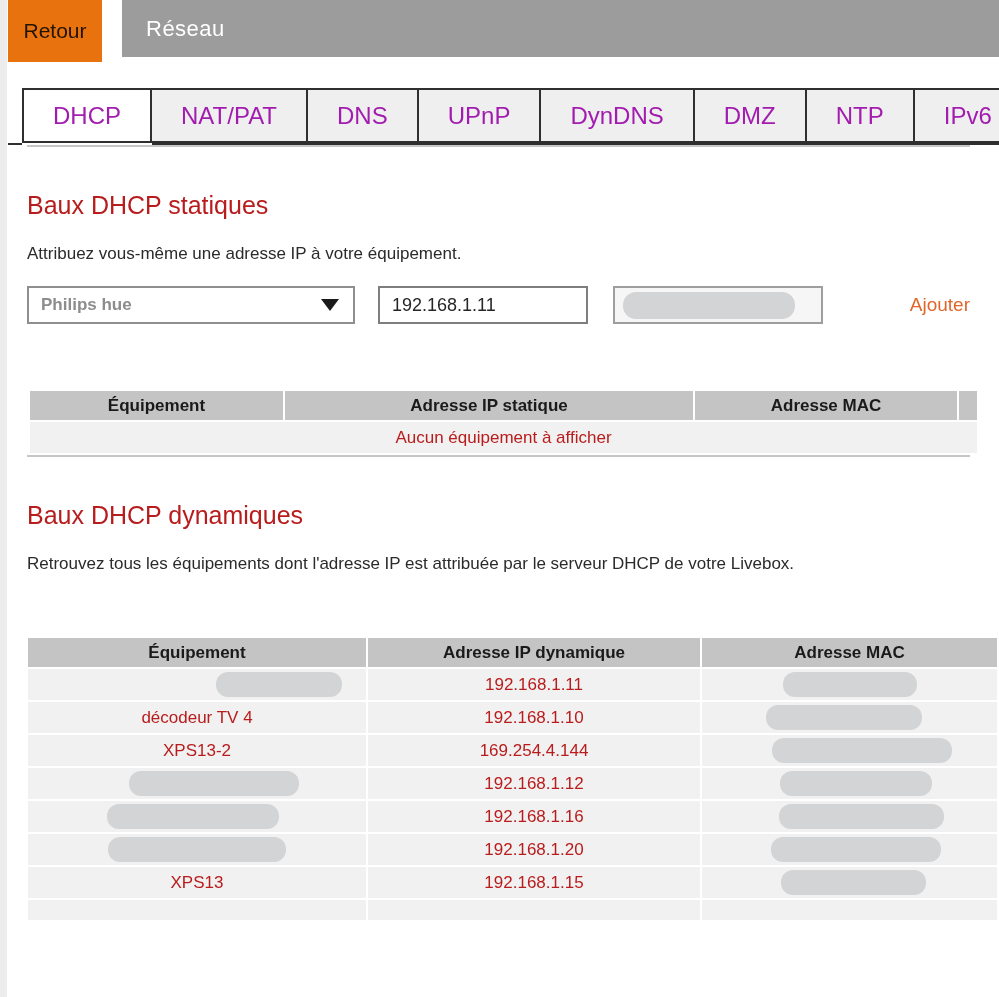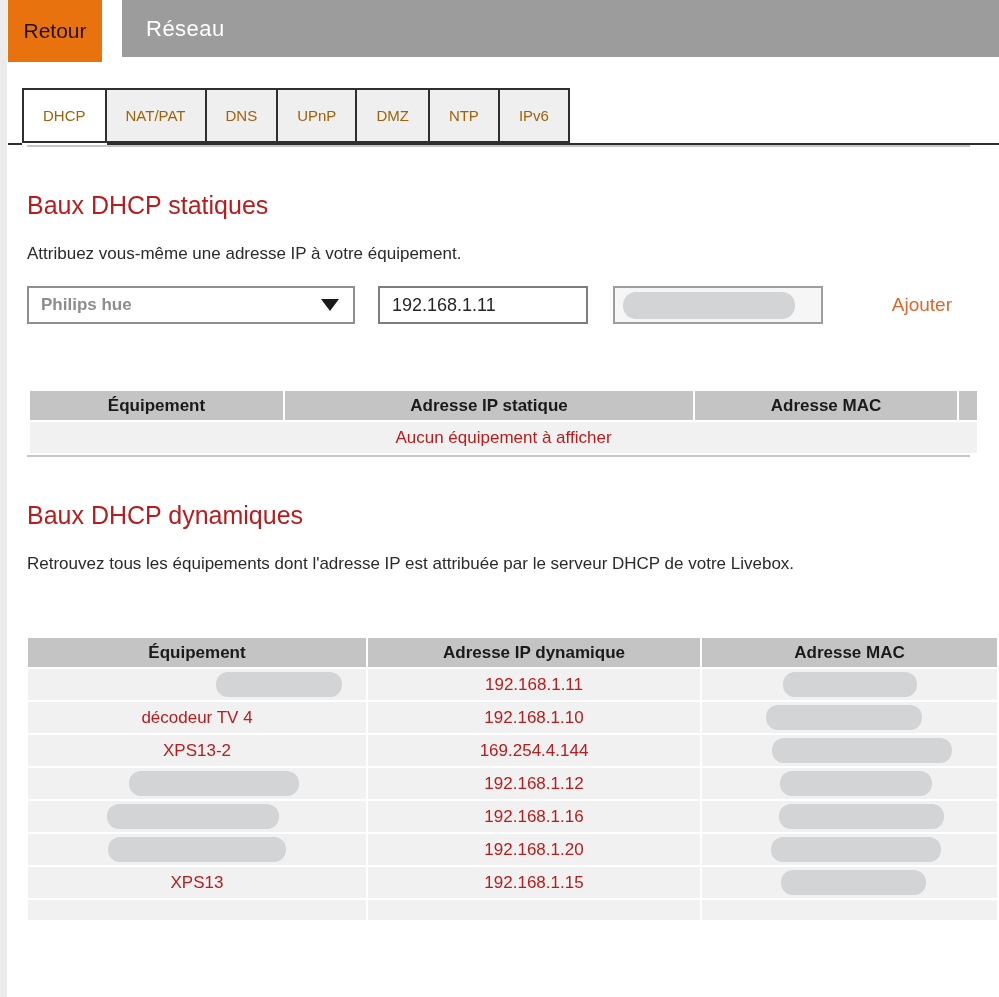--- a/index.html
+++ b/index.html
@@ -38,22 +38,22 @@
     margin-top: 26px;
     display: flex; align-items: stretch;
     height: 57px;
     border-bottom: 2px solid #2f2f2f;
     padding-left: 14px;
   }
   .tab {
     background: #efefef;
     border: 2px solid #2f2f2f;
     height: 55px; line-height: 51px;
-    padding: 0 19px;
-    font-size: 15px; color: #a16207;
+    padding: 0 29px;
+    font-size: 24px; color: #a21caf;
     cursor: pointer; text-align: center;
   }
   .tab + .tab { margin-left: -2px; }
   .tab.active {
     background: #ffffff;
     box-shadow: 0 2px 0 0 #ffffff;
     position: relative; z-index: 1;
   }
 
   .content { margin: 0 29px 0 19px; }
@@ -90,21 +90,21 @@
     border: 2px solid #7e7e7e; background: #ffffff;
     font-family: inherit; font-size: 18px; color: #262626;
     padding: 0 12px;
   }
   .mac-input {
     width: 210px; height: 38px; margin-left: 25px;
     border: 2px solid #9e9e9e; background: #f6f6f6;
     display: flex; align-items: center; padding: 0 8px;
   }
   .add-link {
-    margin-left: auto; margin-right: 18px;
+    margin-left: auto; 
     color: #e0662b; font-size: 19px; text-decoration: none; cursor: pointer;
   }
 
   
   .pill {
     display: inline-block; height: 24px;
     background: #d3d4d6; border-radius: 12px; vertical-align: middle;
   }
   .mac-input .pill { width: 172px; height: 27px; border-radius: 13px; }
 
@@ -139,20 +139,21 @@
     <div class="title-bar">
       <span class="page-title">Réseau</span>
     </div>
   </div>
 
   <div class="tab-bar">
     <div class="tab active">DHCP</div>
     <div class="tab">NAT/PAT</div>
     <div class="tab">DNS</div>
     <div class="tab">UPnP</div>
+    <div class="tab">DynDNS</div>
     <div class="tab">DMZ</div>
     <div class="tab">NTP</div>
     <div class="tab">IPv6</div>
   </div>
 
   <div class="content">
 
     <hr class="rule rule-1">
 
     <h2 class="section-title title-1">Baux DHCP statiques</h2>

